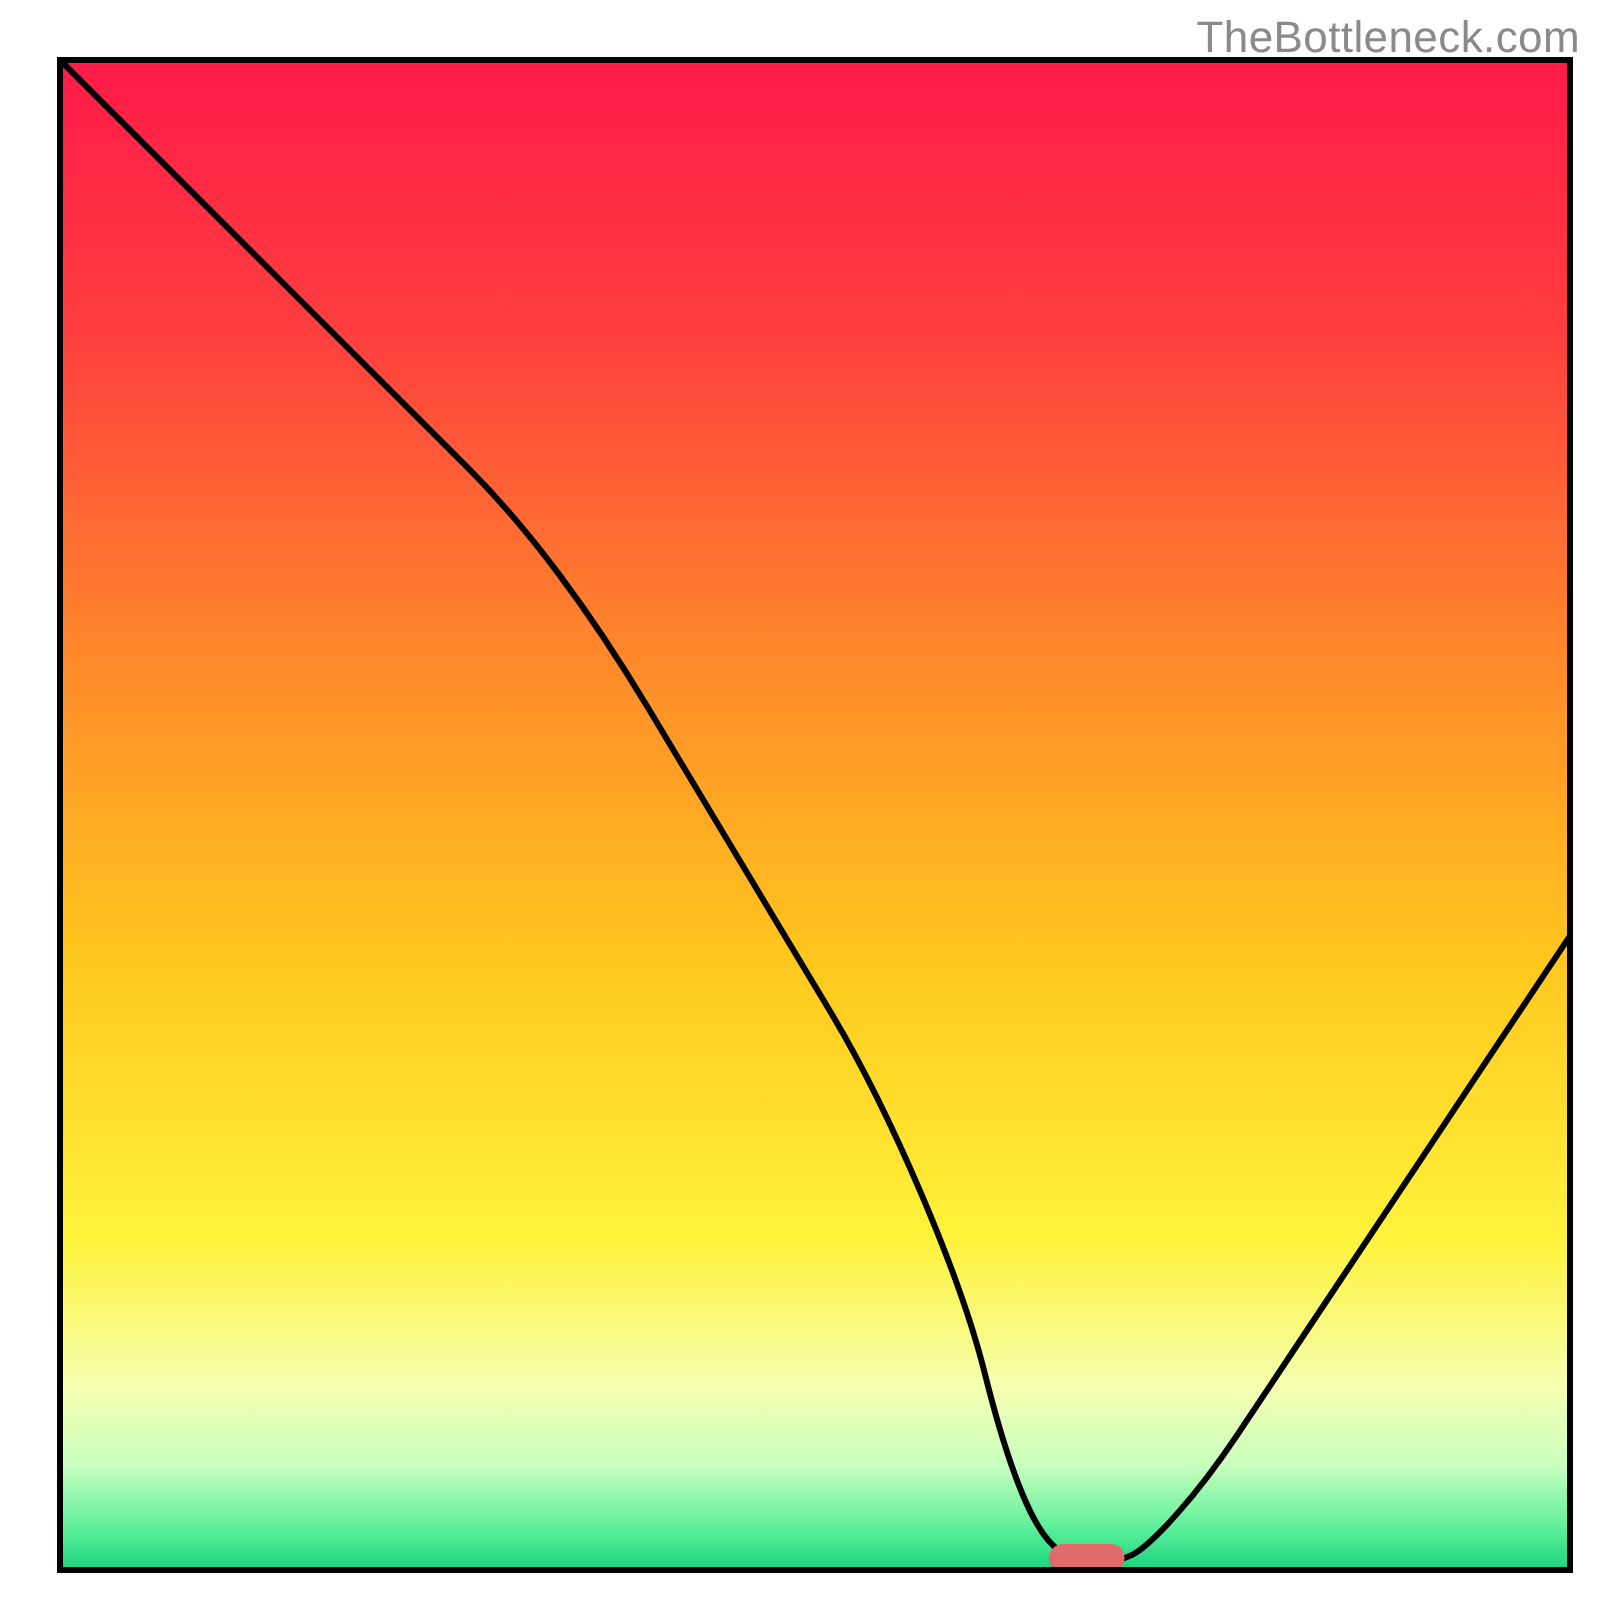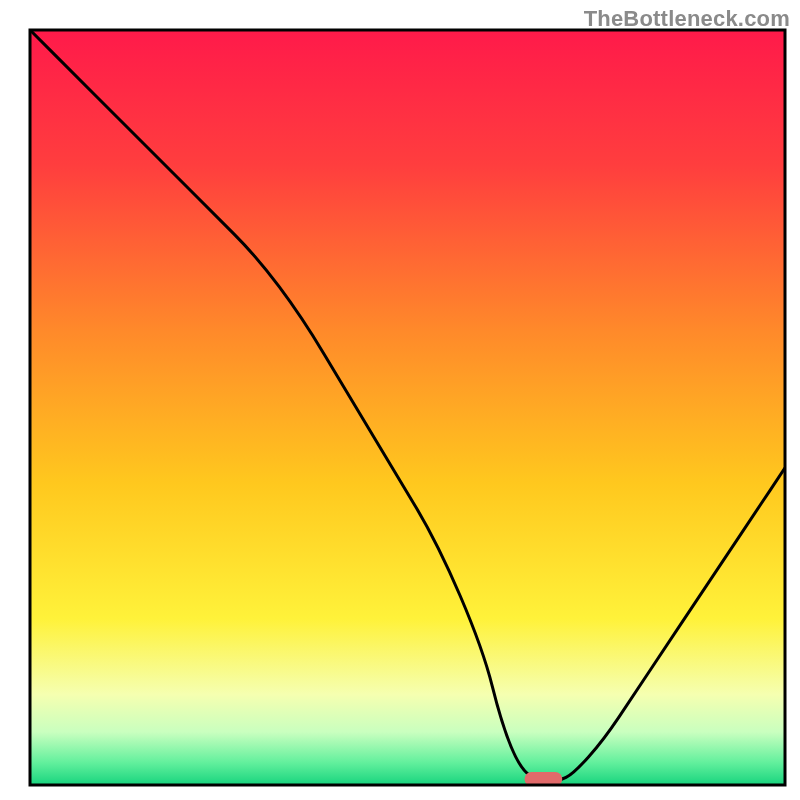--- a/index.html
+++ b/index.html
@@ -15,21 +15,21 @@
     width: 800px;
     height: 800px;
   }
   .watermark {
     position: absolute;
     top: 6px;
     right: 10px;
     font-family: Arial, Helvetica, sans-serif;
     font-size: 22px;
     color: #8a8a8a;
-    font-weight: 700;
+    font-weight: 400;
     letter-spacing: 0.2px;
     user-select: none;
   }
   svg.plot {
     display: block;
     width: 800px;
     height: 800px;
   }
 </style>
 </head>

